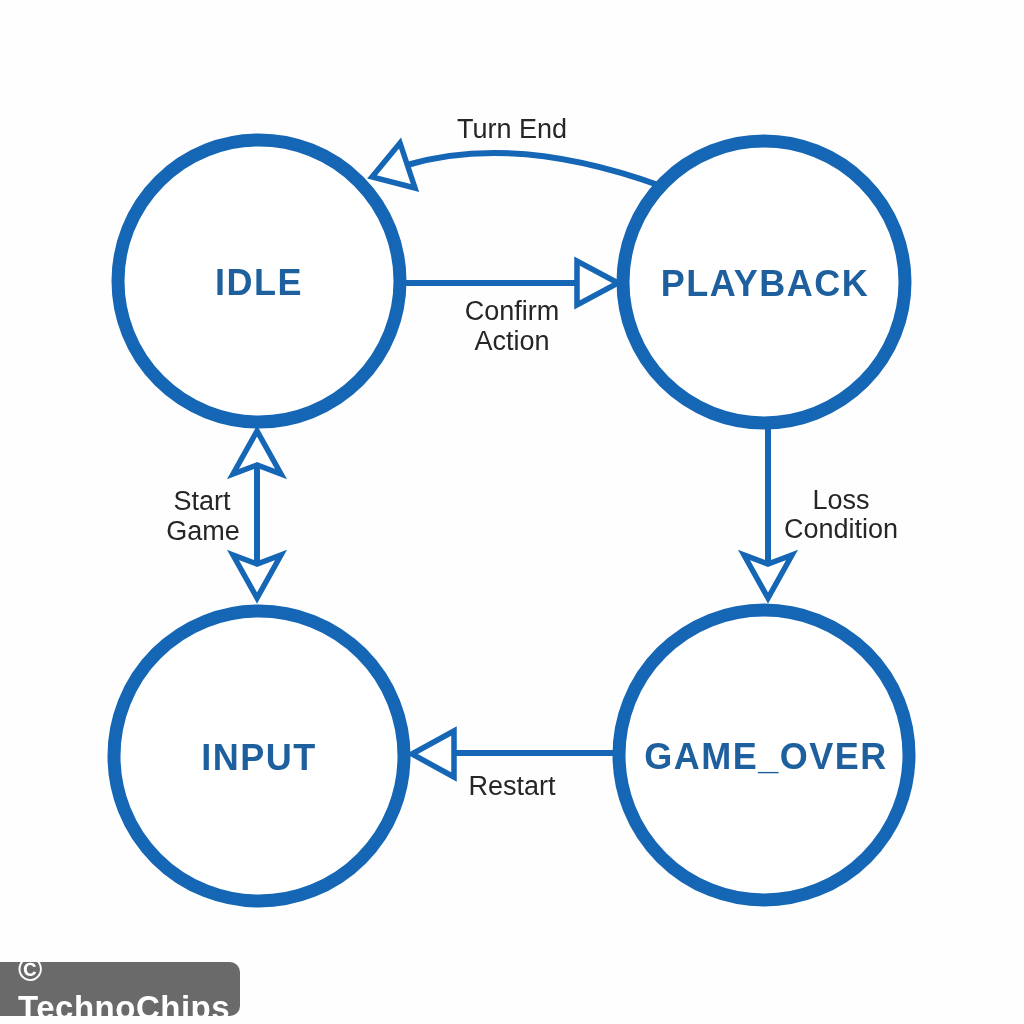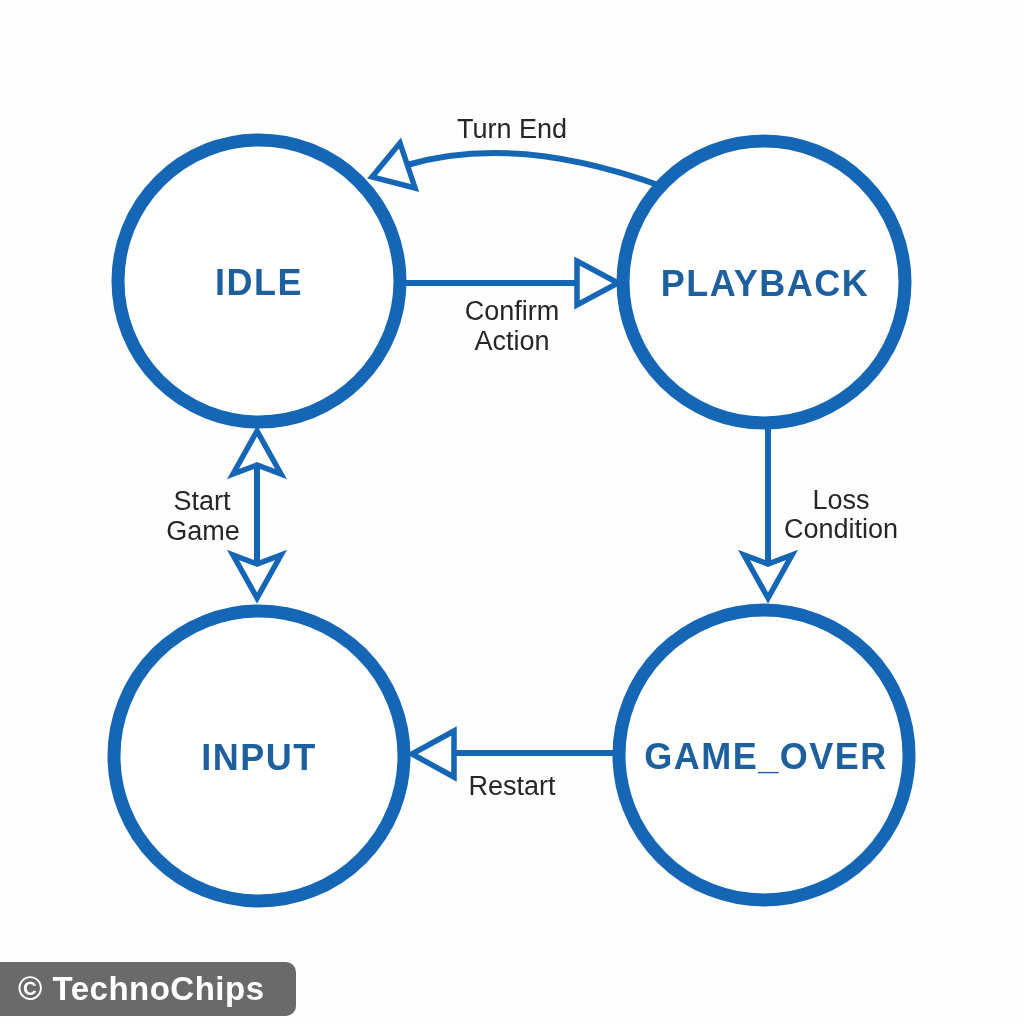--- a/index.html
+++ b/index.html
@@ -41,21 +41,21 @@
   }
   .edge-label {
     fill: #262626;
     font-size: 27px;
     text-anchor: middle;
   }
   .watermark {
     position: absolute;
     left: 0;
     top: 962px;
-    width: 296px;
+    width: 240px;
     height: 54px;
     background: #6a6a6a;
     border-radius: 0 10px 10px 0;
     color: #ffffff;
     font-size: 33px;
     font-weight: bold;
     display: flex;
     align-items: center;
     padding-left: 18px;
     box-sizing: border-box;

